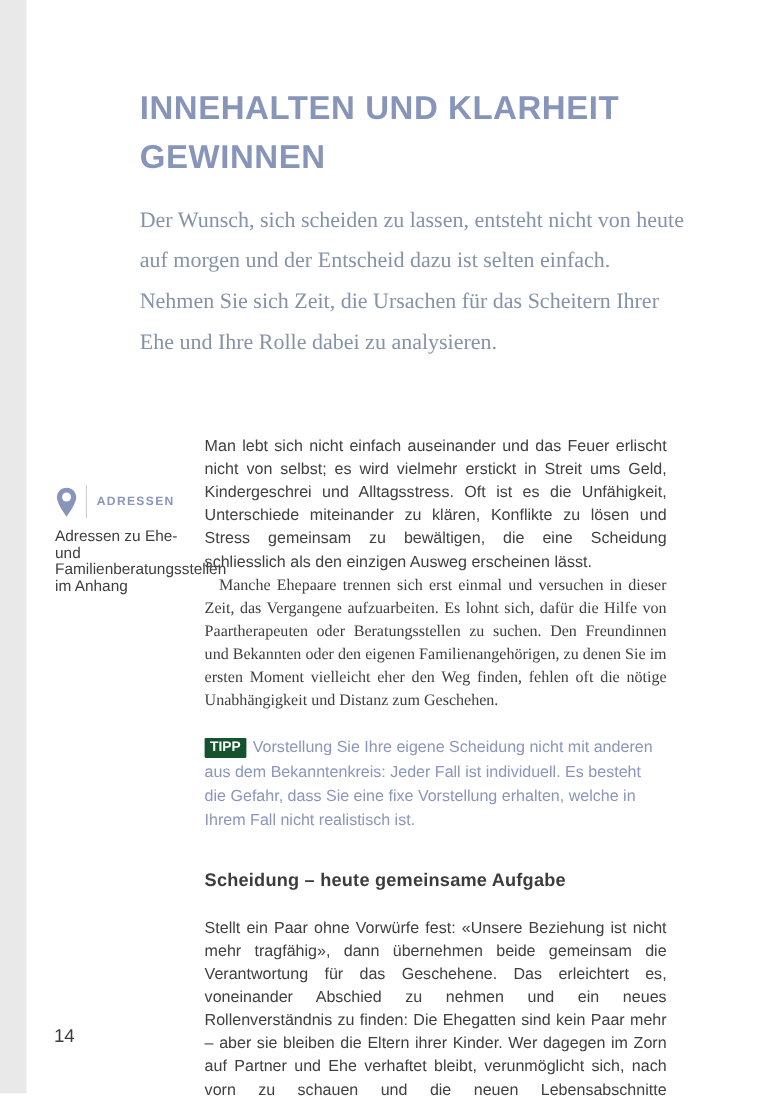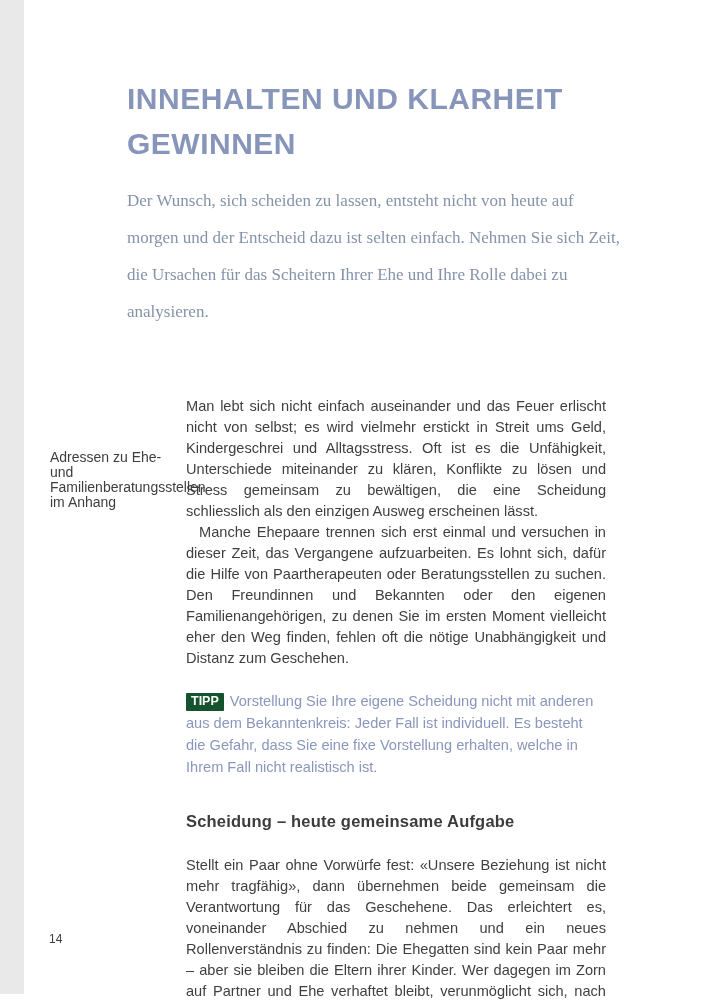--- a/index.html
+++ b/index.html
@@ -24,21 +24,21 @@
     font-family:"Liberation Sans", sans-serif;
     font-weight:bold;
     font-size:30px; line-height:45px;
     letter-spacing:0.5px;
     color:#8795ba;
   }
 
   .lead {
     position:absolute; left:127px; top:182px; width:495px;
     font-family:"Liberation Serif", serif;
-    font-size:17px; line-height:37px;
+    font-size:20px; line-height:37px;
     color:#8593a9;
   }
 
   .sidebar {
     position:absolute; left:50px; top:441px; width:128px;
   }
   .sidebar-head {
     display:flex; align-items:center;
   }
   .pin-icon svg { display:block; }
@@ -62,21 +62,21 @@
   .main-col {
     position:absolute; left:186px; top:396px; width:420px;
     font-size:14.6px; line-height:21px;
     color:#3f3f41;
   }
   .para {
     text-align:justify;
     hyphens:auto;
     -webkit-hyphens:auto;
   }
-  .para.indent { text-indent:13px; }
+  .para.indent { text-indent:13px;font-family:Liberation Serif, serif; }
 
   .tip {
     margin-top:21px;
     color:#8a96bb;
     font-size:14.6px; line-height:22px;
     text-align:left;
   }
   .tip-badge {
     display:inline-block;
     background:#14532d; color:#ffffff;
@@ -92,35 +92,45 @@
   .section-heading {
     margin-top:33px;
     font-size:16.5px; font-weight:bold;
     color:#3c3c3e;
     letter-spacing:0.2px;
   }
   .section-para { margin-top:23px; }
 
   .page-number {
     position:absolute; left:49px; top:932px;
-    font-size:12px; color:#3d3d3f;
+    font-size:17px; color:#3d3d3f;
   }
 </style>
 </head>
 <body>
 
 <div class="page">
 
   <div class="edge-strip"></div>
 
   <h1 class="main-heading">INNEHALTEN UND KLARHEIT GEWINNEN</h1>
 
   <p class="lead">Der Wunsch, sich scheiden zu lassen, entsteht nicht von heute auf morgen und der Entscheid dazu ist selten einfach. Nehmen Sie sich Zeit, die Ursachen für das Scheitern Ihrer Ehe und Ihre Rolle dabei zu analysieren.</p>
 
   <div class="sidebar">
+    <div class="sidebar-head">
+      <span class="pin-icon">
+        <svg viewBox="0 0 24 32" width="21" height="29" aria-hidden="true">
+          <path d="M12 1C6.5 1 2 5.4 2 10.8c0 7.2 10 20.2 10 20.2s10-13 10-20.2C22 5.4 17.5 1 12 1z" fill="#8795ba"></path>
+          <circle cx="12" cy="10.6" r="4.7" fill="#ffffff"></circle>
+        </svg>
+      </span>
+      <span class="sidebar-divider"></span>
+      <span class="sidebar-label">ADRESSEN</span>
+    </div>
     <div class="sidebar-note">Adressen zu Ehe- und Familienberatungsstellen im Anhang</div>
   </div>
 
   <div class="main-col">
     <p class="para" lang="de">Man lebt sich nicht einfach auseinander und das Feuer erlischt nicht von selbst; es wird vielmehr erstickt in Streit ums Geld, Kindergeschrei und Alltagsstress. Oft ist es die Unfähigkeit, Unterschiede miteinander zu klären, Konflikte zu lösen und Stress gemeinsam zu bewältigen, die eine Scheidung schliesslich als den einzigen Ausweg erscheinen lässt.</p>
     <p class="para indent" lang="de">Manche Ehepaare trennen sich erst einmal und versuchen in dieser Zeit, das Vergangene aufzuarbeiten. Es lohnt sich, dafür die Hilfe von Paartherapeuten oder Beratungsstellen zu suchen. Den Freundinnen und Bekannten oder den eigenen Familienangehörigen, zu denen Sie im ersten Moment vielleicht eher den Weg finden, fehlen oft die nötige Unabhängigkeit und Distanz zum Geschehen.</p>
 
     <p class="tip"><span class="tip-badge">TIPP</span><span>Vorstellung Sie Ihre eigene Scheidung nicht mit anderen aus dem Bekanntenkreis: </span><b>Jeder Fall ist individuell. Es</b><span> besteht die Gefahr, dass Sie eine fixe Vorstellung erhalten, welche in Ihrem Fall nicht realistisch ist.</span></p>
 
     <h2 class="section-heading">Scheidung – heute gemeinsame Aufgabe</h2>

